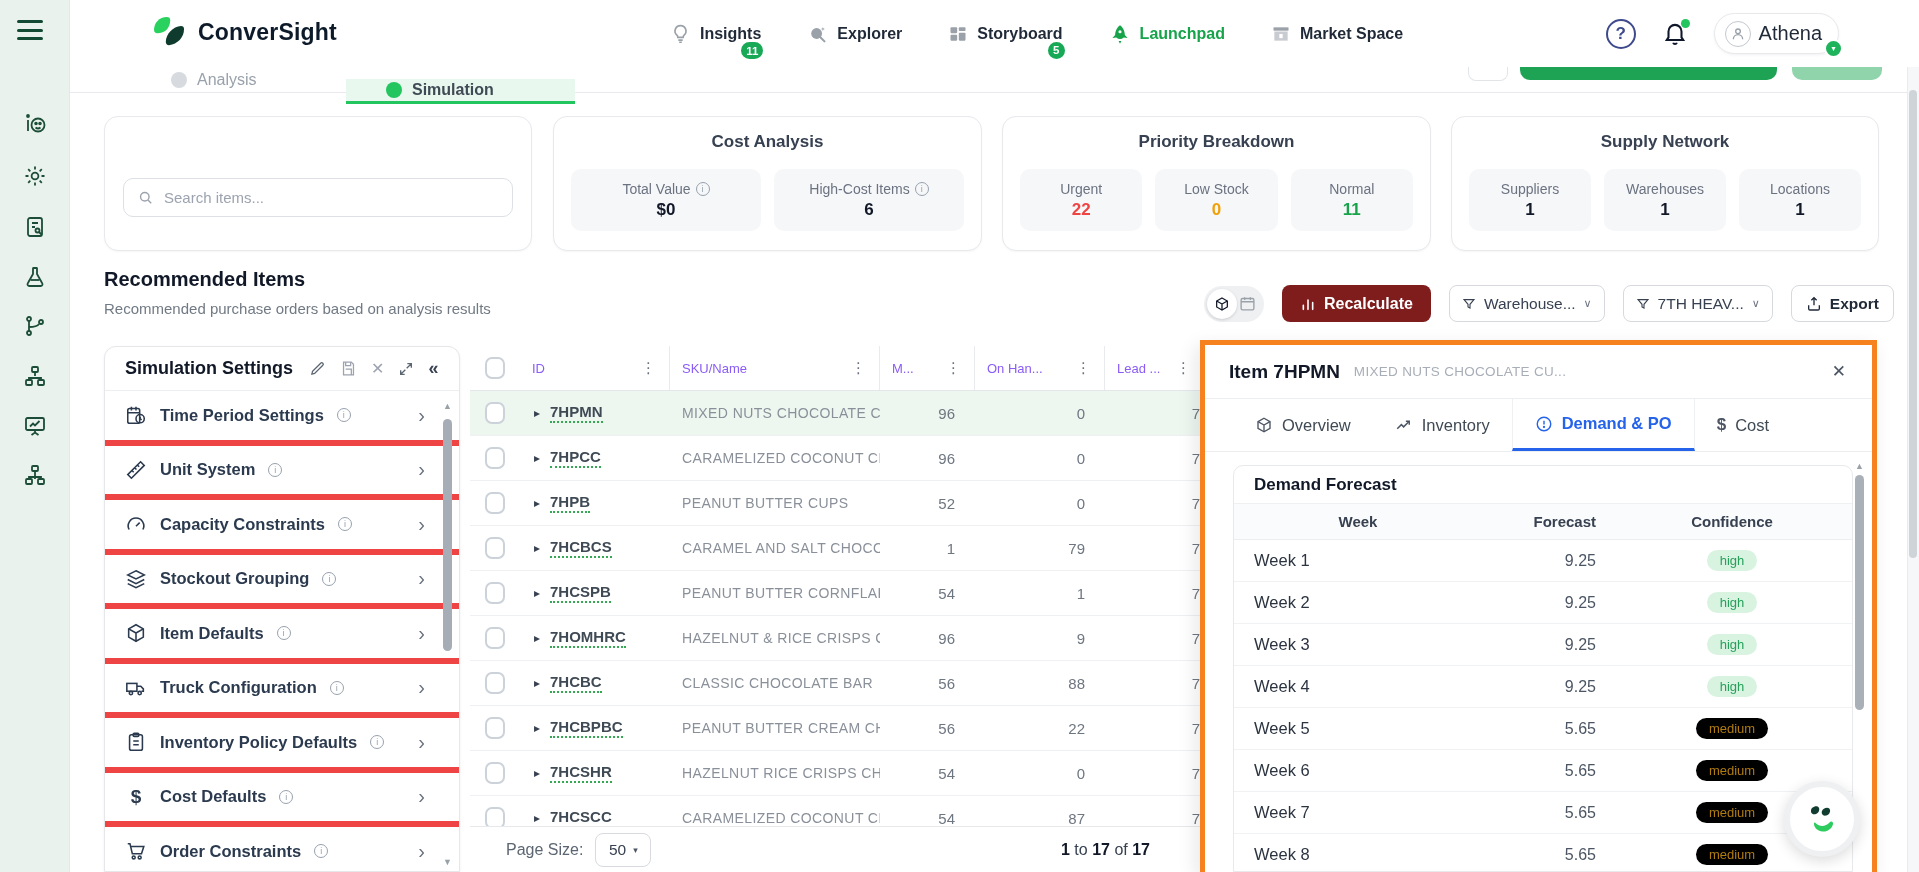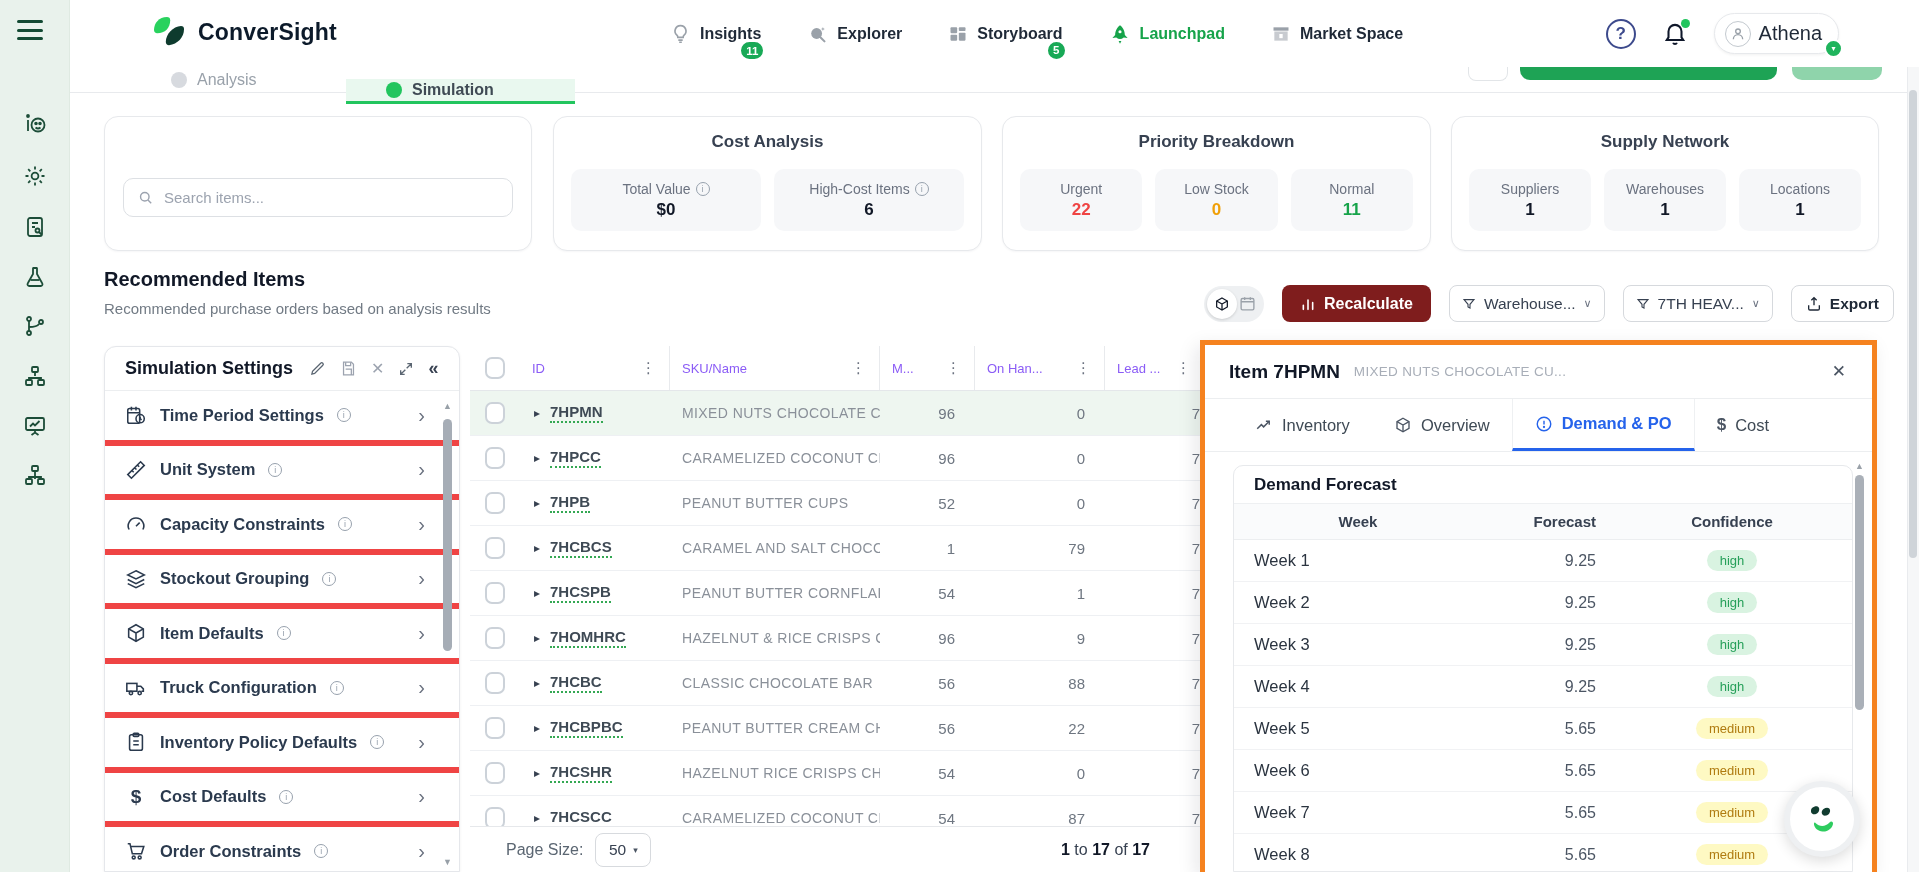--- a/index.html
+++ b/index.html
@@ -139,21 +139,21 @@
   .f-head { height:36px; background:#fafbfc; border-bottom:1px solid #eceef0; font-size:15px; color:#374151; font-weight:600; }
   .f-head .fh-week { padding-left:20px;text-align:center; }
   .f-head .fh-fore { text-align:right; padding-right:16px; }
   .f-head .fh-conf { text-align:center; }
   .f-row { height:42px; border-bottom:1px solid #f1f2f4; }
   .f-week { padding-left:20px; font-size:16.5px; color:#2b3440; }
   .f-val { text-align:right; padding-right:16px; font-size:16px; color:#4b5563; }
   .f-conf { display:flex; justify-content:center; }
   .badge { padding:3px 13px; border-radius:12px; font-size:13px; }
   .badge.high { background:#d9f3e1; color:#27a05a; }
-  .badge.medium { background:#fef9c3; color:#b07b10; }
+  .badge.medium { background:#000000; color:#b07b10; }
   .dp-scroll-up { position:absolute; right:8px; top:116px; font-size:9px; color:#9aa1a9; }
   .dp-thumb { position:absolute; right:8px; top:130px; width:9px; height:235px; background:#aab0b8; border-radius:5px; }
 
   
   .fab { position:absolute; left:1784px; top:781px; width:76px; height:76px; border-radius:50%; background:#fff; border:6px solid #eef0f2; box-shadow:0 4px 14px rgba(0,0,0,.14); display:flex; align-items:center; justify-content:center; z-index:20; cursor:pointer; }
   .pgscroll { position:absolute; right:0; top:67px; width:12px; height:805px; background:#f6f7f8; border-left:1px solid #e9ebee; z-index:40; }
   .pgthumb { position:absolute; right:2px; top:23px; width:8px; height:468px; background:#cfd4d9; border-radius:4px; }
 </style>
 </head>
 <body>
@@ -775,35 +775,35 @@
 
   <section class="dpanel">
     <div class="dp-head">
       <span class="dp-title">Item 7HPMN</span>
       <span class="dp-sub">MIXED NUTS CHOCOLATE CU...</span>
       <span class="dp-close">✕</span>
     </div>
     <div class="dp-tabs">
       <div class="dp-tab">
         <span class="tic">
+          <svg width="18" height="18" viewBox="0 0 24 24" fill="none" stroke="currentColor" stroke-width="1.8">
+              <path d="M12 3l8 4.5v9L12 21l-8-4.5v-9z"></path>
+              <path d="M12 12l8-4.5M12 12L4 7.5M12 12v9"></path>
+            </svg>
+        </span>
+        <span>Overview</span>
+      </div>
+      <div class="dp-tab">
+        <span class="tic">
           <svg width="18" height="18" viewBox="0 0 24 24" fill="none" stroke="currentColor" stroke-width="1.9">
               <path d="M3 17l5.5-5.5 3 3L19 7"></path>
               <path d="M14.5 7H19v4.5"></path>
             </svg>
         </span>
         <span>Inventory</span>
-      </div>
-      <div class="dp-tab">
-        <span class="tic">
-          <svg width="18" height="18" viewBox="0 0 24 24" fill="none" stroke="currentColor" stroke-width="1.8">
-              <path d="M12 3l8 4.5v9L12 21l-8-4.5v-9z"></path>
-              <path d="M12 12l8-4.5M12 12L4 7.5M12 12v9"></path>
-            </svg>
-        </span>
-        <span>Overview</span>
       </div>
       <div class="dp-tab active">
         <span class="tic">
           <svg width="18" height="18" viewBox="0 0 24 24" fill="none" stroke="currentColor" stroke-width="1.9">
               <circle cx="12" cy="12" r="9"></circle>
               <path d="M12 7.5v5"></path>
               <circle cx="12" cy="16" r="0.6" fill="currentColor"></circle>
             </svg>
         </span>
         <span>Demand &amp; PO</span>

